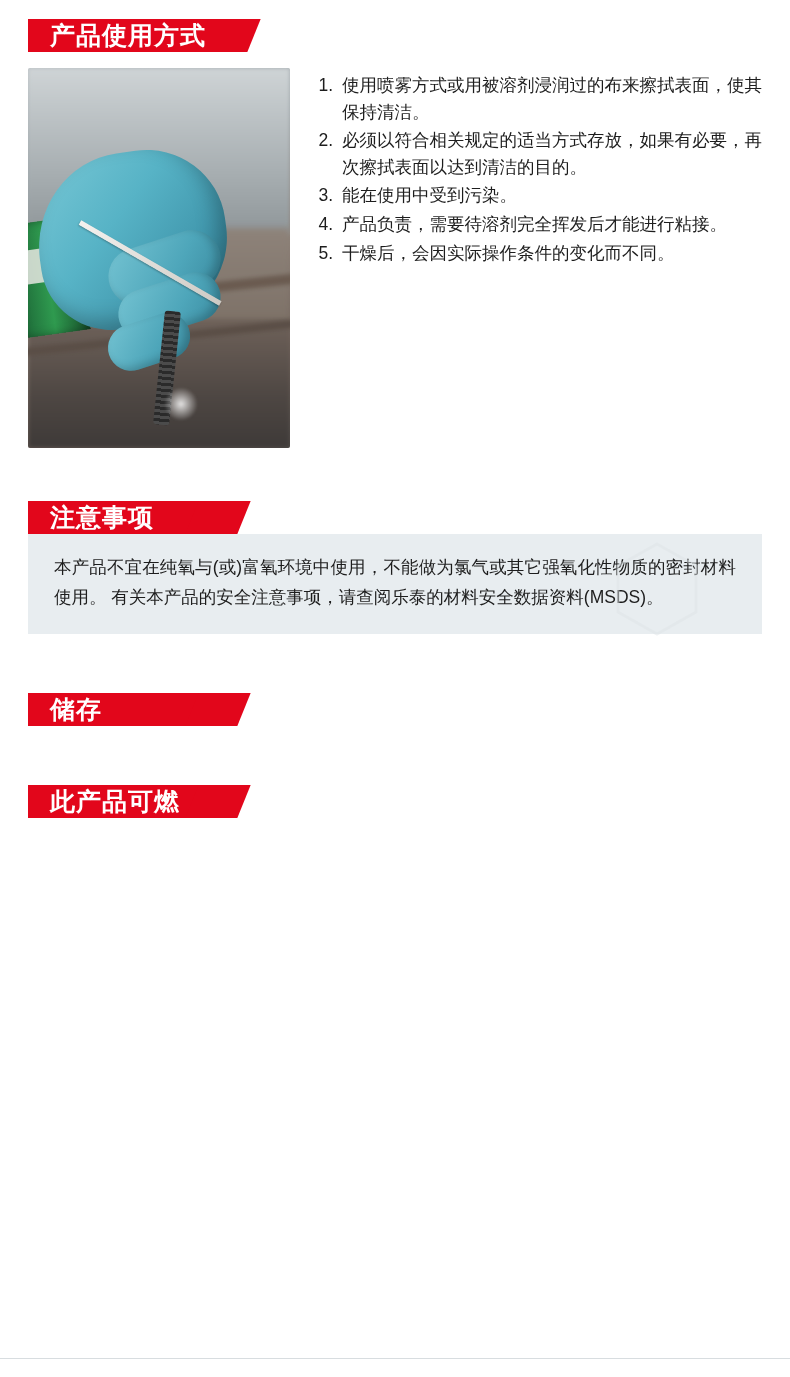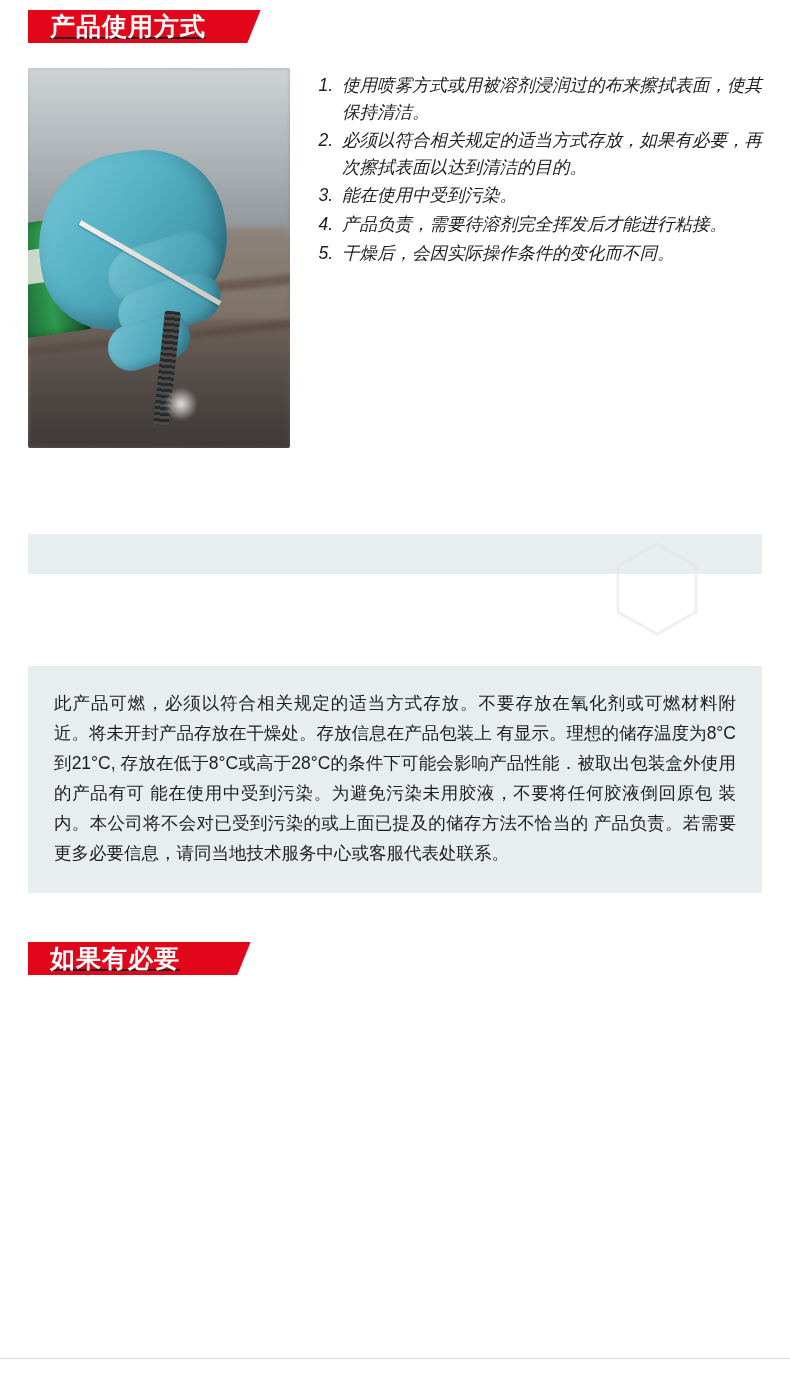--- a/index.html
+++ b/index.html
@@ -24,23 +24,22 @@
     background: #ffffff;
     padding: 0 28px;
   }
 
   
   .banner {
     position: relative;
     height: 52px;
     width: 100%;
     display: flex;
-    align-items: center;
+    align-items: flex-end;
     overflow: hidden;
-    text-decoration: underline;
   }
   .banner-red {
     background: #e2061b;
     position: relative;
     display: flex;
     align-items: center;
     padding: 0 22px 0 22px;
     min-width: 190px;
     z-index: 3;
   }
@@ -96,21 +95,20 @@
     text-align: justify;
   }
 
   
   .usage-wrap {
     display: flex;
     align-items: flex-start;
     gap: 22px;
     padding: 16px 0 0 0;
     background: #ffffff;
-    font-style: italic;
   }
   .usage-photo {
     width: 262px;
     height: 380px;
     flex: 0 0 262px;
     border-radius: 2px;
     position: relative;
     overflow: hidden;
     background: linear-gradient(160deg, #b9bfc3 0%, #9aa2a6 28%, #8d8077 55%, #6e6059 78%, #55504d 100%);
   }
@@ -289,50 +287,54 @@
         <li>产品负责，需要待溶剂完全挥发后才能进行粘接。</li>
         <li>干燥后，会因实际操作条件的变化而不同。</li>
       </ol>
     </div>
   </div>
 
   <div class="spacer-34"></div>
 
   <div class="section">
     <div class="banner">
+      <div class="banner-red">
+        <span class="banner-title">注意事项</span>
+      </div>
       <div class="banner-gap"></div>
       <div class="banner-grey"></div>
     </div>
     <div class="panel tight">
       <div class="watermark">
         <svg width="90" height="100" viewBox="0 0 90 100">
           <polygon points="45,4 84,26 84,72 45,94 6,72 6,26" fill="none" stroke="#dfe5e8" stroke-width="3"></polygon>
         </svg>
       </div>
-    </div>
-  </div>
-
-  <div class="spacer-40"></div>
-
-  <div class="section">
-    <div class="banner">
-      <div class="banner-gap"></div>
-      <div class="banner-grey"></div>
-    </div>
-    <div class="panel">
-      <p>此产品可燃，必须以符合相关规定的适当方式存放。不要存放在氧化剂或可燃材料附近。将未开封产品存放在干燥处。存放信息在产品包装上 有显示。理想的储存温度为8°C到21°C, 存放在低于8°C或高于28°C的条件下可能会影响产品性能．被取出包装盒外使用的产品有可 能在使用中受到污染。为避免污染未用胶液，不要将任何胶液倒回原包 装内。本公司将不会对已受到污染的或上面已提及的储存方法不恰当的 产品负责。若需要更多必要信息，请同当地技术服务中心或客服代表处联系。</p>
+      <p>本产品不宜在纯氧与(或)富氧环境中使用，不能做为氯气或其它强氧化性物质的密封材料使用。 有关本产品的安全注意事项，请查阅乐泰的材料安全数据资料(MSDS)。</p>
     </div>
   </div>
 
   <div class="spacer-40"></div>
 
   <div class="section">
     <div class="banner">
       <div class="banner-red">
-        <span class="banner-title">如果有必要</span>
+        <span class="banner-title">储存</span>
       </div>
       <div class="banner-gap"></div>
       <div class="banner-grey"></div>
     </div>
   </div>
 
+  <div class="spacer-40"></div>
+
+  <div class="section">
+    <div class="banner">
+      <div class="banner-red">
+        <span class="banner-title">此产品可燃</span>
+      </div>
+      <div class="banner-gap"></div>
+      <div class="banner-grey"></div>
+    </div>
+  </div>
+
   <div class="bottom-rule"></div>
 </div>
 
 </body></html>

